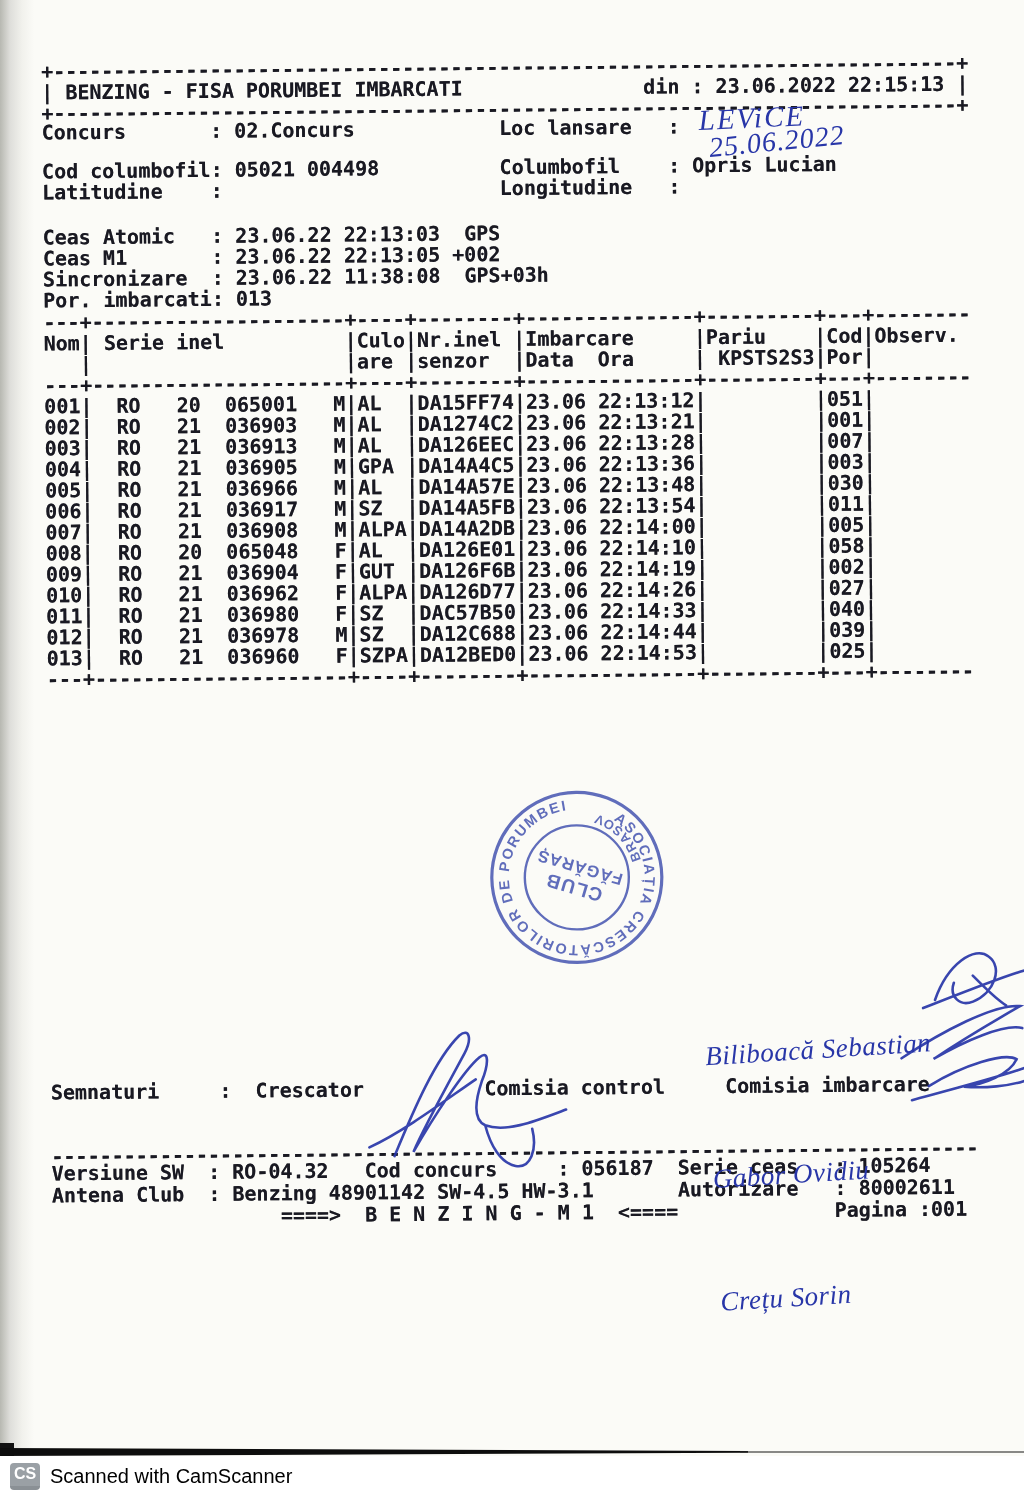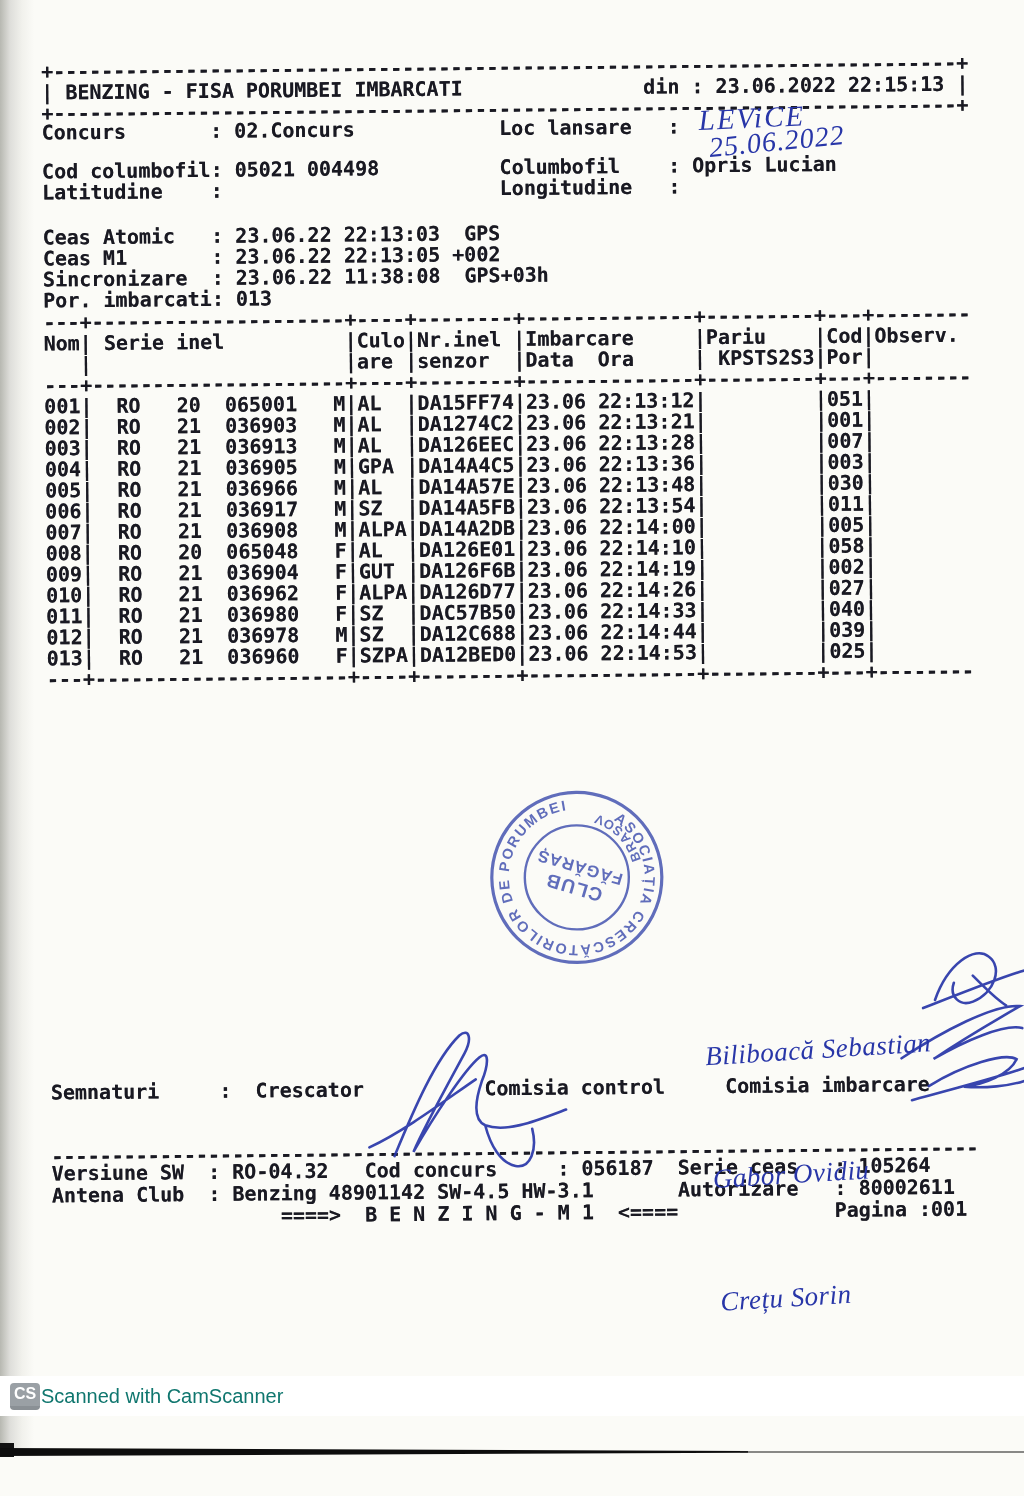--- a/index.html
+++ b/index.html
@@ -30,30 +30,30 @@
   .names-block{left:708px;top:950px;font-size:27px;line-height:41px;transform:rotate(-3deg);letter-spacing:.5px;}
   .stamp{position:absolute;left:487px;top:790px;width:176px;height:176px;opacity:.82;}
   .scribbles{position:absolute;left:270px;top:940px;width:754px;height:245px;}
   .page-edge-line{
     position:absolute;left:0;top:1448px;width:748px;height:8px;background:#0d0d0d;
     clip-path:polygon(0 0,100% 38%,100% 60%,0 100%);
   }
   .page-edge-corner{position:absolute;left:0;top:1443px;width:14px;height:14px;background:#111;}
   .edge-fade{position:absolute;left:740px;top:1451px;width:390px;height:2px;background:#2a2a2a;opacity:.55;}
   .cam-bar{
-    position:absolute;left:0;top:1376px;width:1024px;height:40px;background:#ffffff;
+    position:absolute;left:0;top:1456px;width:1024px;height:40px;background:#ffffff;
     display:flex;align-items:center;
   }
   .cs-badge{
     width:30px;height:27px;margin-left:10px;background:#9aa0a5;border-radius:4px;
     color:#ffffff;font-weight:700;font-size:16px;display:flex;align-items:center;justify-content:center;
     border-bottom:4px solid #8a9095;box-sizing:border-box;
     font-family:"Liberation Sans",sans-serif;
   }
-  .cs-text{margin-left:1px;color:#0f766e;font-size:20px;font-family:"Liberation Sans",sans-serif;}
+  .cs-text{margin-left:10px;color:#000000;font-size:20px;font-family:"Liberation Sans",sans-serif;}
 </style>
 </head>
 <body>
 
 <div class="paper">
   <div class="scan-edge"></div>
 
   <div class="doc">
 
     <div class="mono-block" style="top:57px">

